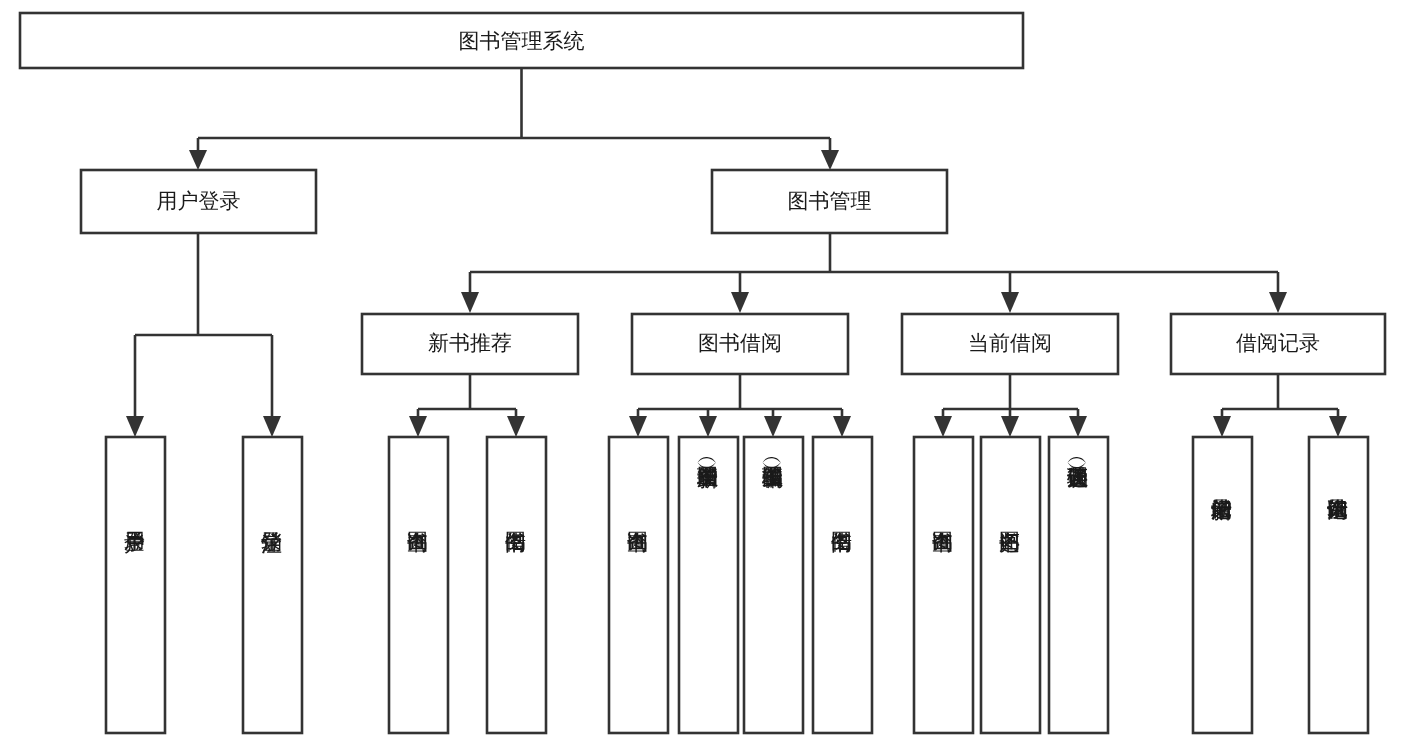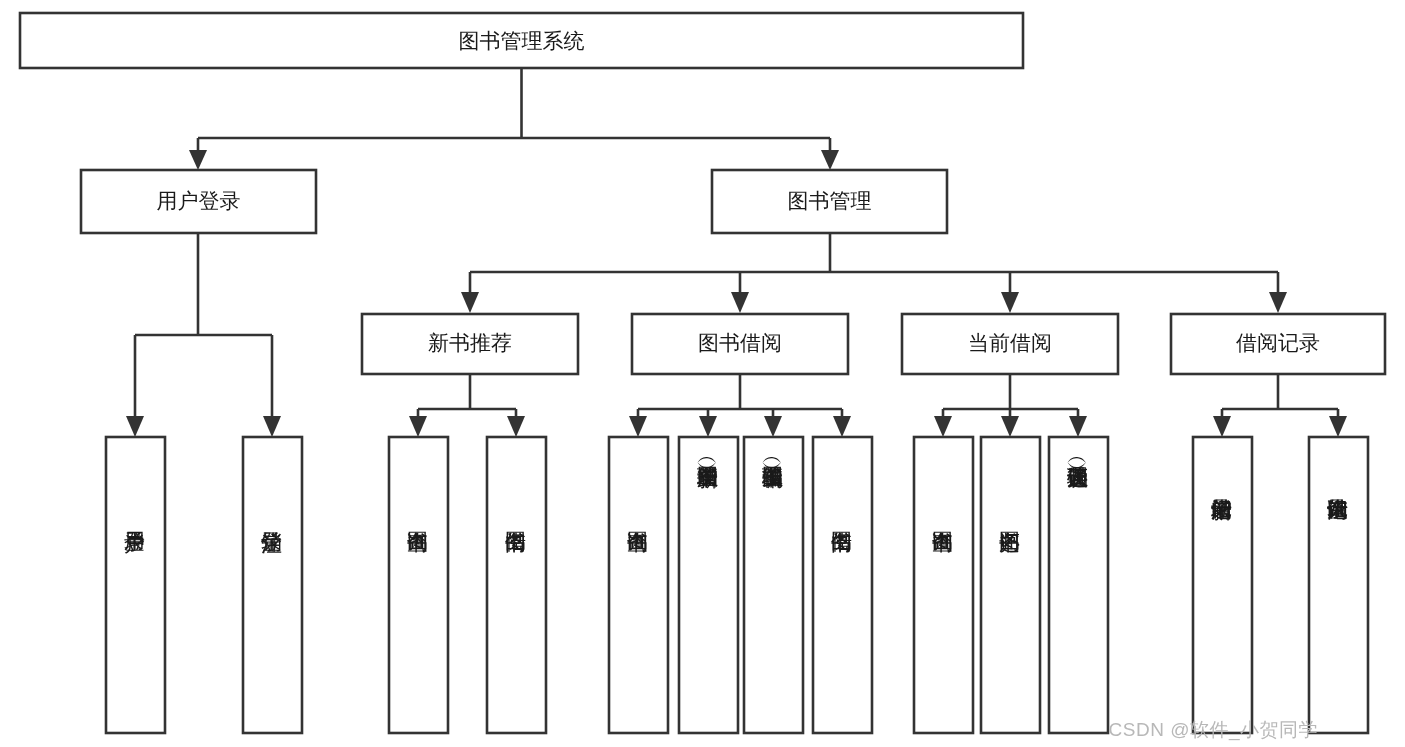--- a/index.html
+++ b/index.html
@@ -234,14 +234,13 @@
       <text class="node-label-v" x="1222" y="482" text-anchor="middle" style="writing-mode:vertical-rl;">新增借阅记录</text>
     </g>
 
     <g>
       <rect class="node-box" x="1309" y="437" width="59" height="296"></rect>
       <text class="node-label-v" x="1338" y="482" text-anchor="middle" style="writing-mode:vertical-rl;">查询借阅记录</text>
     </g>
 
   </svg>
 
-  <div class="watermark">CSDN @软件_小贺同学</div>
 </div>
 
 </body></html>

